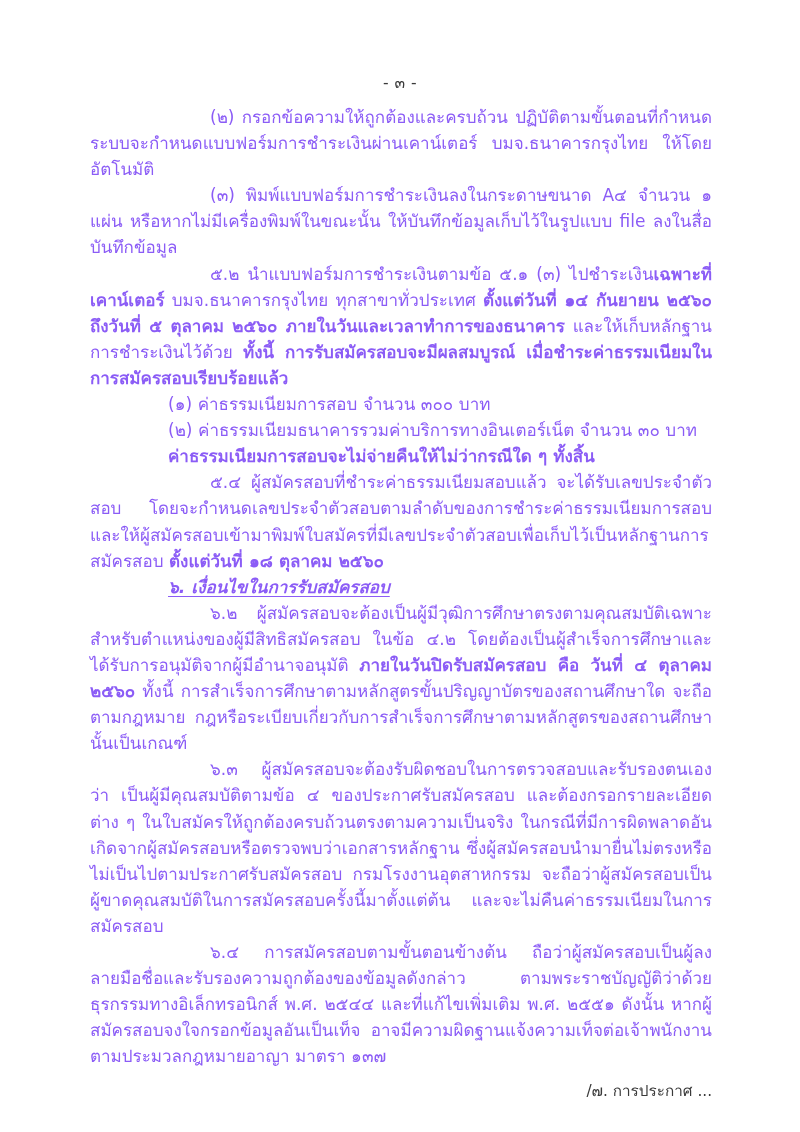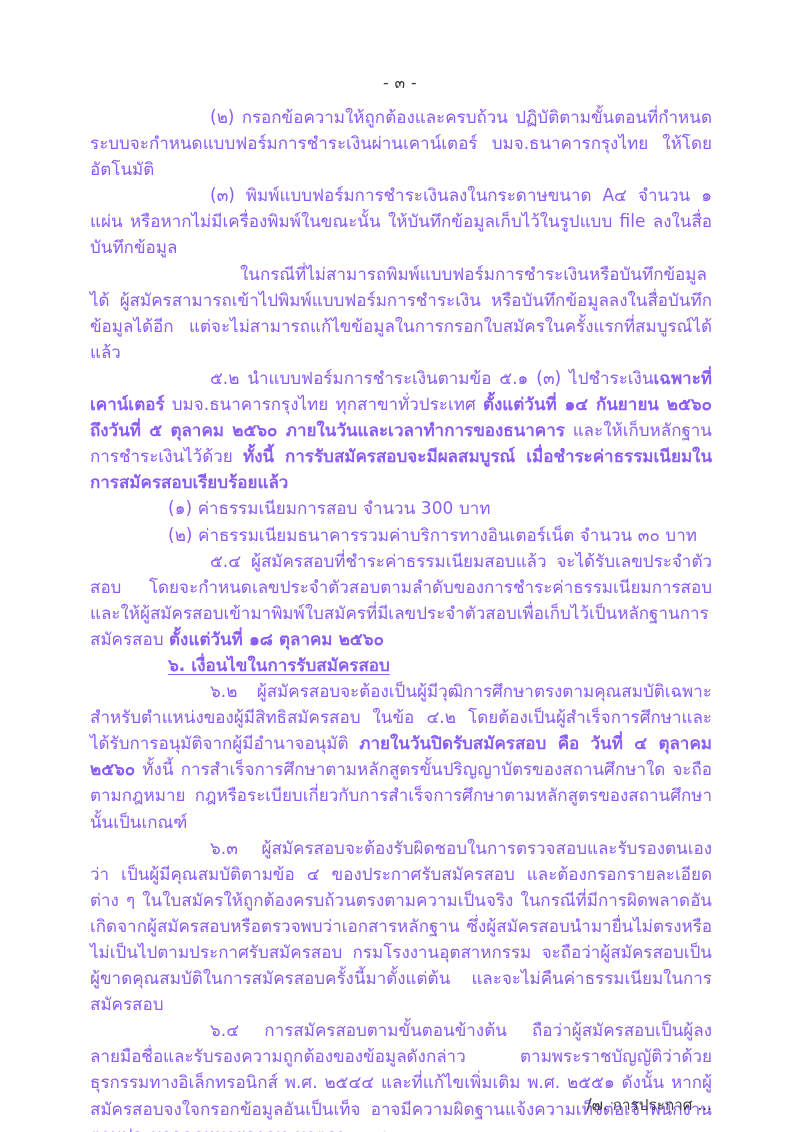--- a/index.html
+++ b/index.html
@@ -44,60 +44,59 @@
     text-justify: inter-word;
     word-spacing: 0.2px;
   }
   .para + .para {
     margin-top: 0;
   }
   .ind-first-lg { text-indent: 120px; }
   .ind-first-xl { text-indent: 150px; }
   .ind-block-2 { margin-left: 78px; text-indent: 0; }
   .gap-md { margin-top: 20px; }
-  .gap-lg { margin-top: 26px; }
+  .gap-lg { margin-top: 26px; font-style: italic; }
   b, .bold { font-weight: 700; }
   .heading-6 {
     font-weight: 700;
     text-decoration: underline;
     text-underline-offset: 3px;
   }
   .footer-note {
     position: absolute;
     top: 1078px;
     left: 0;
     width: 712px;
     text-align: right;
     font-size: 15.3px;
     color: #3a3a3a;
-    margin-top: 14px;
   }
 </style>
 </head>
 <body>
 
 <div class="page">
 
   <div class="page-number">- ๓ -</div>
 
   <div class="body-area">
 
     <p class="para ind-first-lg">(๒) กรอกข้อความให้ถูกต้องและครบถ้วน ปฏิบัติตามขั้นตอนที่กำหนด ระบบจะกำหนดแบบฟอร์มการชำระเงินผ่านเคาน์เตอร์ บมจ.ธนาคารกรุงไทย ให้โดยอัตโนมัติ</p>
 
     <p class="para ind-first-lg">(๓) พิมพ์แบบฟอร์มการชำระเงินลงในกระดาษขนาด A๔ จำนวน ๑ แผ่น หรือหากไม่มีเครื่องพิมพ์ในขณะนั้น ให้บันทึกข้อมูลเก็บไว้ในรูปแบบ file ลงในสื่อบันทึกข้อมูล</p>
 
-    <p class="para ind-first-xl">ในกรณีที่ไม่สามารถพิมพ์แบบฟอร์มการชำระเงินหรือบันทึกข้อมูลได้ ผู้สมัครสามารถเข้าไปพิมพ์แบบฟอร์มการชำระเงิน หรือบันทึกข้อมูลลงในสื่อบันทึกข้อมูลได้อีก แต่จะไม่สามารถแก้ไขข้อมูลในการกรอกใบสมัครในครั้งแรกที่สมบูรณ์ได้แล้ว</p>
 
     <p class="para ind-first-lg gap-md"><span>๕.๒ นำแบบฟอร์มการชำระเงินตามข้อ ๕.๑ (๓) ไปชำระเงิน</span><b>เฉพาะที่เคาน์เตอร์</b><span> บมจ.ธนาคารกรุงไทย ทุกสาขาทั่วประเทศ </span><b>ตั้งแต่วันที่ ๑๔ กันยายน ๒๕๖๐ ถึงวันที่ ๕ ตุลาคม ๒๕๖๐ ภายในวันและเวลาทำการของธนาคาร</b><span> และให้เก็บหลักฐานการชำระเงินไว้ด้วย </span><b>ทั้งนี้ การรับสมัครสอบจะมีผลสมบูรณ์ เมื่อชำระค่าธรรมเนียมในการสมัครสอบเรียบร้อยแล้ว</b></p>
 
 
-    <p class="para ind-block-2">(๑) ค่าธรรมเนียมการสอบ จำนวน 300 บาท</p>
+    <p class="para ind-block-2">(๑) ค่าธรรมเนียมการสอบ จำนวน ๓๐๐ บาท</p>
 
     <p class="para ind-block-2">(๒) ค่าธรรมเนียมธนาคารรวมค่าบริการทางอินเตอร์เน็ต จำนวน ๓๐ บาท</p>
 
+    <p class="para ind-block-2 bold">ค่าธรรมเนียมการสอบจะไม่จ่ายคืนให้ไม่ว่ากรณีใด ๆ ทั้งสิ้น</p>
 
     <p class="para ind-first-lg gap-md"><span>๕.๔ ผู้สมัครสอบที่ชำระค่าธรรมเนียมสอบแล้ว จะได้รับเลขประจำตัวสอบ โดยจะกำหนดเลขประจำตัวสอบตามลำดับของการชำระค่าธรรมเนียมการสอบ และให้ผู้สมัครสอบเข้ามาพิมพ์ใบสมัครที่มีเลขประจำตัวสอบเพื่อเก็บไว้เป็นหลักฐานการสมัครสอบ </span><b>ตั้งแต่วันที่ ๑๘ ตุลาคม ๒๕๖๐</b></p>
 
     <p class="para ind-block-2 heading-6 gap-lg"><span>๖. เงื่อนไขในการรับสมัครสอบ</span></p>
 
 
     <p class="para ind-first-lg gap-md"><span>๖.๒ ผู้สมัครสอบจะต้องเป็นผู้มีวุฒิการศึกษาตรงตามคุณสมบัติเฉพาะสำหรับตำแหน่งของผู้มีสิทธิสมัครสอบ ในข้อ ๔.๒ โดยต้องเป็นผู้สำเร็จการศึกษาและได้รับการอนุมัติจากผู้มีอำนาจอนุมัติ </span><b>ภายในวันปิดรับสมัครสอบ คือ วันที่ ๔ ตุลาคม ๒๕๖๐</b><span> ทั้งนี้ การสำเร็จการศึกษาตามหลักสูตรขั้นปริญญาบัตรของสถานศึกษาใด จะถือตามกฎหมาย กฎหรือระเบียบเกี่ยวกับการสำเร็จการศึกษาตามหลักสูตรของสถานศึกษานั้นเป็นเกณฑ์</span></p>
 
     <p class="para ind-first-lg gap-md">๖.๓ ผู้สมัครสอบจะต้องรับผิดชอบในการตรวจสอบและรับรองตนเองว่า เป็นผู้มีคุณสมบัติตามข้อ ๔ ของประกาศรับสมัครสอบ และต้องกรอกรายละเอียดต่าง ๆ ในใบสมัครให้ถูกต้องครบถ้วนตรงตามความเป็นจริง ในกรณีที่มีการผิดพลาดอันเกิดจากผู้สมัครสอบหรือตรวจพบว่าเอกสารหลักฐาน ซึ่งผู้สมัครสอบนำมายื่นไม่ตรงหรือไม่เป็นไปตามประกาศรับสมัครสอบ กรมโรงงานอุตสาหกรรม จะถือว่าผู้สมัครสอบเป็นผู้ขาดคุณสมบัติในการสมัครสอบครั้งนี้มาตั้งแต่ต้น และจะไม่คืนค่าธรรมเนียมในการสมัครสอบ</p>
 

